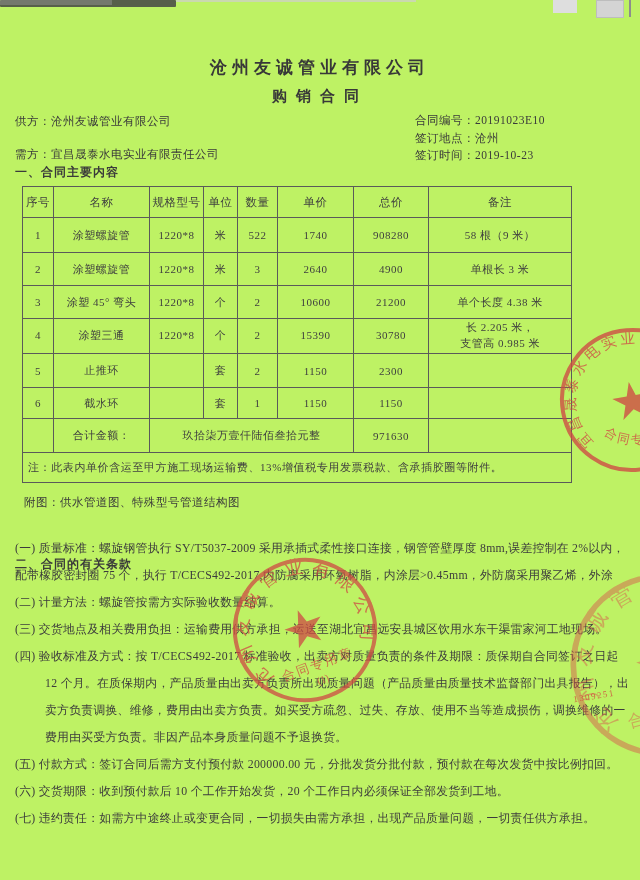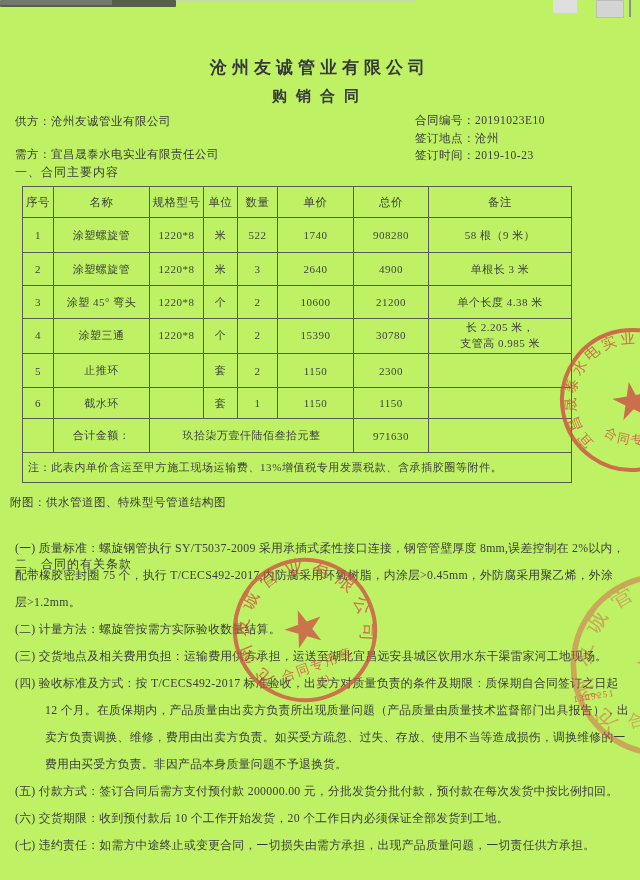--- a/index.html
+++ b/index.html
@@ -21,24 +21,24 @@
 
   .title-company { left:0; top:56px; width:100%; text-align:center; font-size:17px; font-weight:600; letter-spacing:5px; color:#383838; }
   .title-doc     { left:0; top:87px; width:100%; text-align:center; font-size:15px; font-weight:600; letter-spacing:9px; color:#383838; }
 
   .line  { font-size:11.5px; letter-spacing:.5px; white-space:nowrap; }
   .sup   { left:15px; top:114px; }
   .buy   { left:15px; top:147px; }
   .meta1 { left:415px; top:113px; }
   .meta2 { left:415px; top:131px; }
   .meta3 { left:415px; top:148px; }
-  .sec-h { font-size:12px; font-weight:400; letter-spacing:1px; white-space:nowrap; }
+  .sec-h { font-size:12px; font-weight:700; letter-spacing:1px; white-space:nowrap; }
   .sec1  { left:15px; top:164px; }
   .sec2  { left:15px; top:516px;margin-top:40px; }
-  .attach{ left:10px; top:495px; }
+  .attach{ left:24px; top:495px; }
 
   table.items { position:absolute; left:22px; top:186px; width:549px; border-collapse:collapse; table-layout:fixed; }
   .items th, .items td {
     border:1px solid #5a5a5a; font-weight:normal; text-align:center; vertical-align:middle;
     font-size:11px; color:#3f3f3f; padding:0 2px; letter-spacing:.5px; overflow:hidden;
   }
   .items thead tr { height:31px; }
   .items thead th { font-size:11.5px; }
   .items tbody.rows tr:nth-child(1){ height:35px; }
   .items tbody.rows tr:nth-child(2){ height:33px; }
@@ -278,21 +278,20 @@
         <td colspan="8" class="note-cell">注：此表内单价含运至甲方施工现场运输费、13%增值税专用发票税款、含承插胶圈等附件。</td>
       </tr>
     </tbody>
   </table>
 
   <div class="abs line attach">附图：供水管道图、特殊型号管道结构图</div>
   <div class="abs sec-h sec2">二、合同的有关条款</div>
   <div class="abs" id="clauses">
       <div class="clause-line">(一) 质量标准：螺旋钢管执行 SY/T5037-2009 采用承插式柔性接口连接，钢管管壁厚度 8mm,误差控制在 2%以内，</div>
       <div class="clause-line">配带橡胶密封圈 75 个，执行 T/CECS492-2017,内防腐采用环氧树脂，内涂层&gt;0.45mm，外防腐采用聚乙烯，外涂</div>
-      <div class="clause-line">层&gt;1.2mm。</div>
       <div class="clause-line">(二) 计量方法：螺旋管按需方实际验收数量结算。</div>
       <div class="clause-line">(三) 交货地点及相关费用负担：运输费用供方承担，运送至湖北宜昌远安县城区饮用水东干渠雷家河工地现场。</div>
       <div class="clause-line">(四) 验收标准及方式：按 T/CECS492-2017 标准验收，出卖方对质量负责的条件及期限：质保期自合同签订之日起</div>
       <div class="clause-line ind">12 个月。在质保期内，产品质量由出卖方负责所出现质量问题（产品质量由质量技术监督部门出具报告），出</div>
       <div class="clause-line ind">卖方负责调换、维修，费用由出卖方负责。如买受方疏忽、过失、存放、使用不当等造成损伤，调换维修的一</div>
       <div class="clause-line ind">费用由买受方负责。非因产品本身质量问题不予退换货。</div>
       <div class="clause-line">(五) 付款方式：签订合同后需方支付预付款 200000.00 元，分批发货分批付款，预付款在每次发货中按比例扣回。</div>
       <div class="clause-line">(六) 交货期限：收到预付款后 10 个工作开始发货，20 个工作日内必须保证全部发货到工地。</div>
       <div class="clause-line">(七) 违约责任：如需方中途终止或变更合同，一切损失由需方承担，出现产品质量问题，一切责任供方承担。</div>
     </div>

